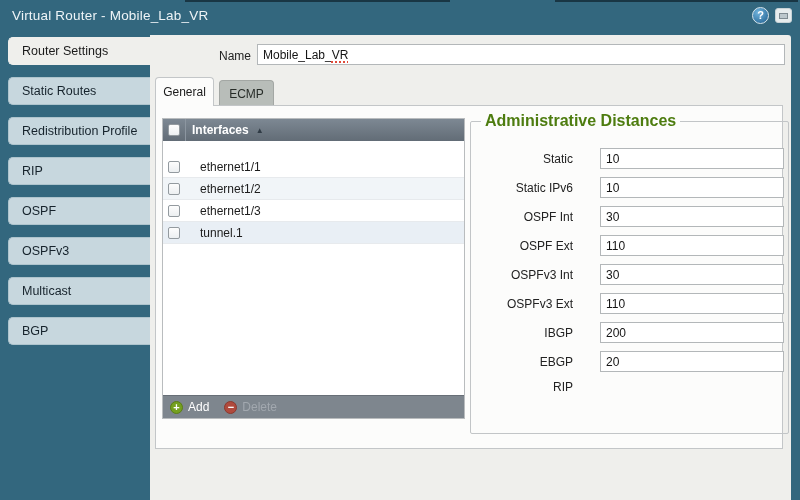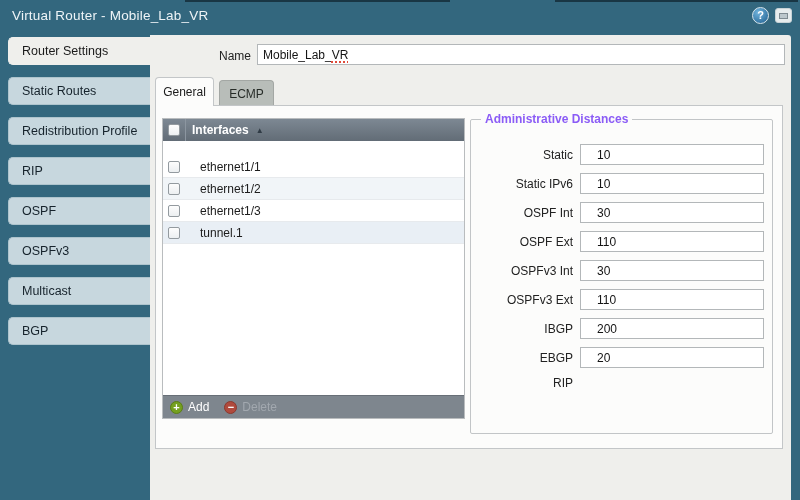--- a/index.html
+++ b/index.html
@@ -110,26 +110,26 @@
   .icon-plus  { background:#75a01f; border:1px solid #5a7d16; }
   .icon-minus { background:#b04a3d; border:1px solid #8a392f; }
   .add-label { color:#fff; }
   .delete-label { color:#a2a8af; }
 
   
   .ad-fieldset {
     position:absolute; left:314px; top:6px; width:303px; height:322px;
     border:1px solid #c2c5c7; border-radius:2px; padding:18px 4px 0 4px;
   }
-  .ad-fieldset legend { font-size:12px; font-weight:bold; color:#8b5cf6; padding:0 4px; margin-left:6px; }
-  .ad-row { display:flex; align-items:center; margin-bottom:8px; }
+  .ad-fieldset legend { font-size:16px; font-weight:bold; color:#4d7c0f; padding:0 4px; margin-left:6px; }
+  .ad-row { display:flex; align-items:center; margin-bottom:8px;gap:20px; }
   .ad-row label { width:98px; text-align:right; margin-right:7px; font-size:12px; color:#222; }
   .ad-row input {
     width:184px; height:21px; border:1px solid #b3b7b9; background:#fff;
-    font-family:"Liberation Sans",sans-serif; font-size:12px; color:#141414; padding-left:16px;
+    font-family:"Liberation Sans",sans-serif; font-size:12px; color:#141414; padding-left:5px;
   }
 
   
   .btn { position:absolute; top:459px; height:28px; border-radius:4px; font-size:12.5px; cursor:pointer;
          font-family:"Liberation Sans",sans-serif; border:2px solid #e9eff1; }
   .btn-ok { left:618px; width:88px; background:linear-gradient(#8fbccd,#74a8bc); color:#142f3d; }
   .btn-cancel { left:712px; width:75px; background:linear-gradient(#f7f7f7,#d7d9da); color:#1d1d1d; }
 </style>
 </head>
 <body>

